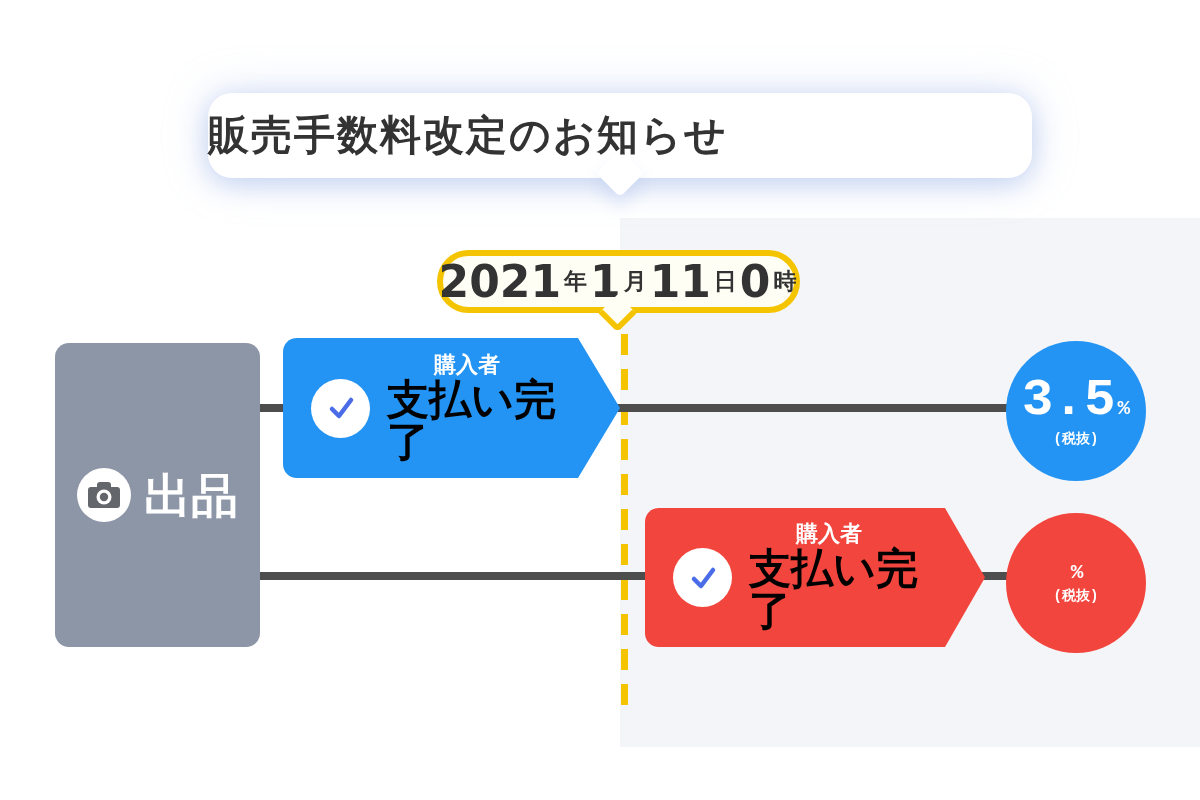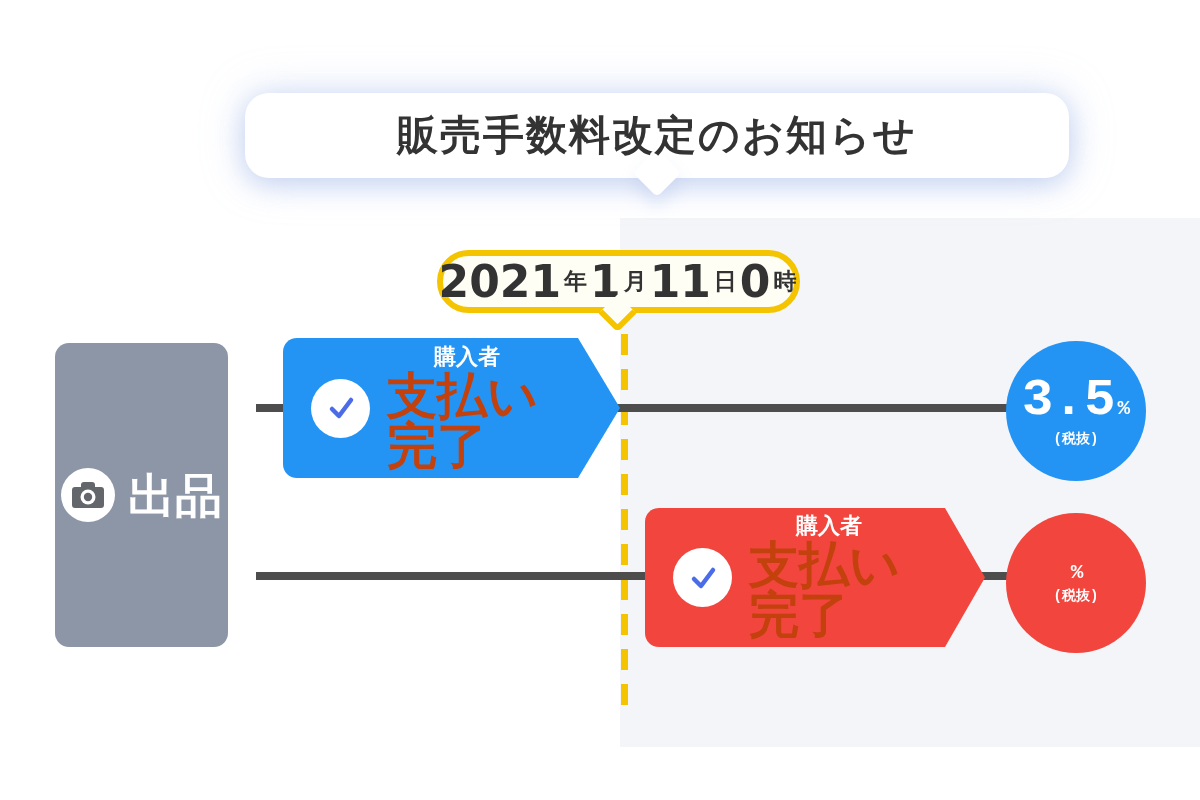--- a/index.html
+++ b/index.html
@@ -10,23 +10,22 @@
   }
   
   .panel{
     position:absolute;left:620px;top:218px;width:580px;height:529px;
     background:#F4F5F8;z-index:0;
   }
   
   .title-bubble{
     position:absolute;left:208px;top:93px;width:824px;height:85px;
     background:#ffffff;border-radius:24px;z-index:5;
-    display:flex;align-items:center;justify-content:center;
+    display:flex;align-items:center;justify-content:flex-start;
     box-shadow:0 6px 26px rgba(150,175,230,.45),0 0 44px rgba(165,190,235,.35);
-    margin-left:37px;
   }
   .title-bubble::after{
     content:"";position:absolute;left:calc(50% - 17px);bottom:-12px;
     width:34px;height:34px;background:#ffffff;border-radius:5px;
     transform:rotate(45deg);
     box-shadow:8px 8px 16px rgba(150,175,230,.25);
   }
   .title-text{
     font-size:41px;font-weight:800;color:#333333;letter-spacing:2px;
     position:relative;z-index:1;white-space:nowrap;
@@ -46,21 +45,21 @@
   }
   .date-num{font-size:44px;font-weight:800;color:#333333;line-height:1;}
   .date-unit{font-size:23px;font-weight:800;color:#333333;line-height:1;margin:0 2px;}
   
   .dash-line{
     position:absolute;left:621px;top:334px;width:7px;height:372px;z-index:1;
     background:repeating-linear-gradient(180deg,#F5C400 0 21px,transparent 21px 35px);
   }
   
   .listing-box{
-    position:absolute;left:55px;top:343px;width:173px;height:304px;
+    position:absolute;left:55px;top:343px;width:205px;height:304px;
     background:#8D96A6;border-radius:14px;z-index:3;
     display:flex;align-items:center;justify-content:center;gap:13px;
   }
   .cam-circle{
     width:54px;height:54px;border-radius:50%;background:#ffffff;
     display:flex;align-items:center;justify-content:center;flex:none;
   }
   .listing-label{font-size:47px;font-weight:800;color:#ffffff;line-height:1;}
   
   .tline{position:absolute;height:8px;background:#4D4D4D;z-index:2;}
@@ -72,21 +71,21 @@
   .banner-content{
     position:absolute;left:0;top:0;height:100%;
     display:flex;align-items:center;padding-left:28px;gap:17px;box-sizing:border-box;
   }
   .check-circle{
     width:59px;height:59px;border-radius:50%;background:#ffffff;
     display:flex;align-items:center;justify-content:center;flex:none;
   }
   .banner-texts{display:flex;flex-direction:column;gap:3px;}
   .banner-small{font-size:22px;font-weight:800;color:#ffffff;line-height:1;margin-left:47px;}
-  .banner-large{font-size:50px;font-weight:800;color:#c2410c;line-height:1;}
+  .banner-large{font-size:42px;font-weight:800;color:#000000;line-height:1;}
   .banner.blue{left:283px;top:338px;width:337px;height:140px;}
   .banner.red{left:645px;top:508px;width:340px;height:139px;}
   
   .fee-circle{
     position:absolute;width:140px;height:140px;border-radius:50%;z-index:4;
     display:flex;flex-direction:column;align-items:center;justify-content:center;
     color:#ffffff;
     font-family:Liberation Mono, monospace;
   }
   .fee-circle.blue{left:1006px;top:341px;background:#2494F4;}

